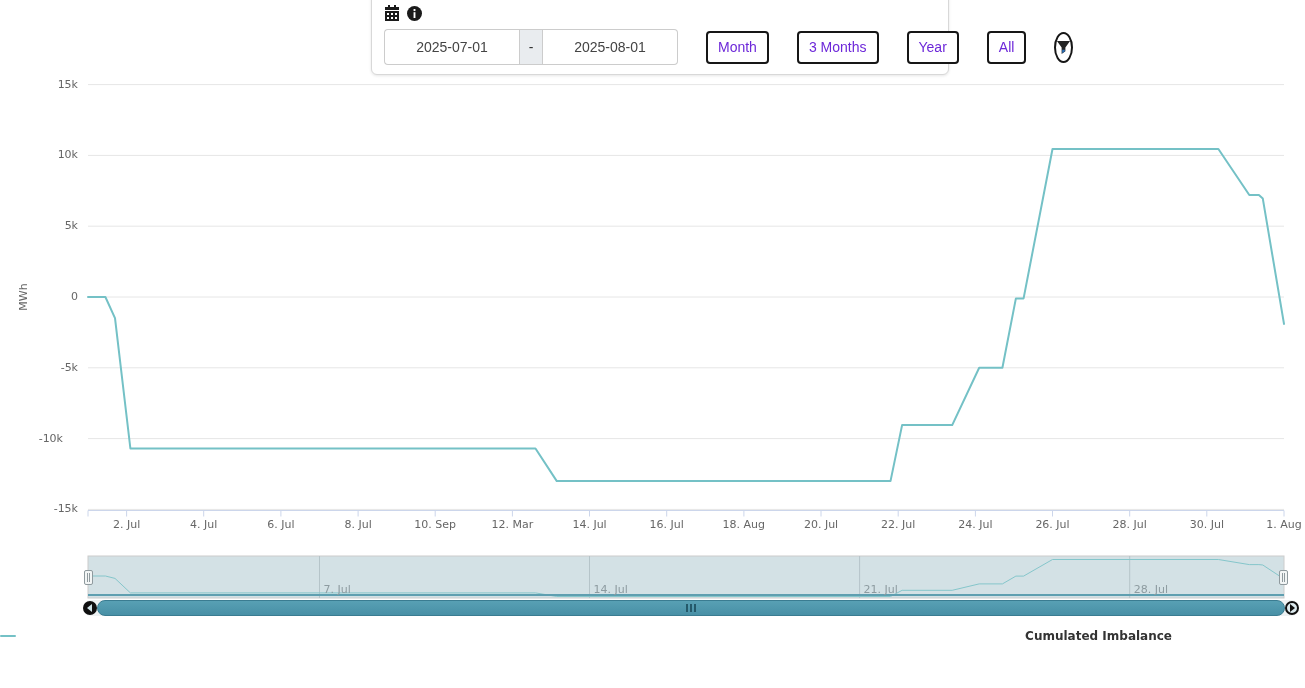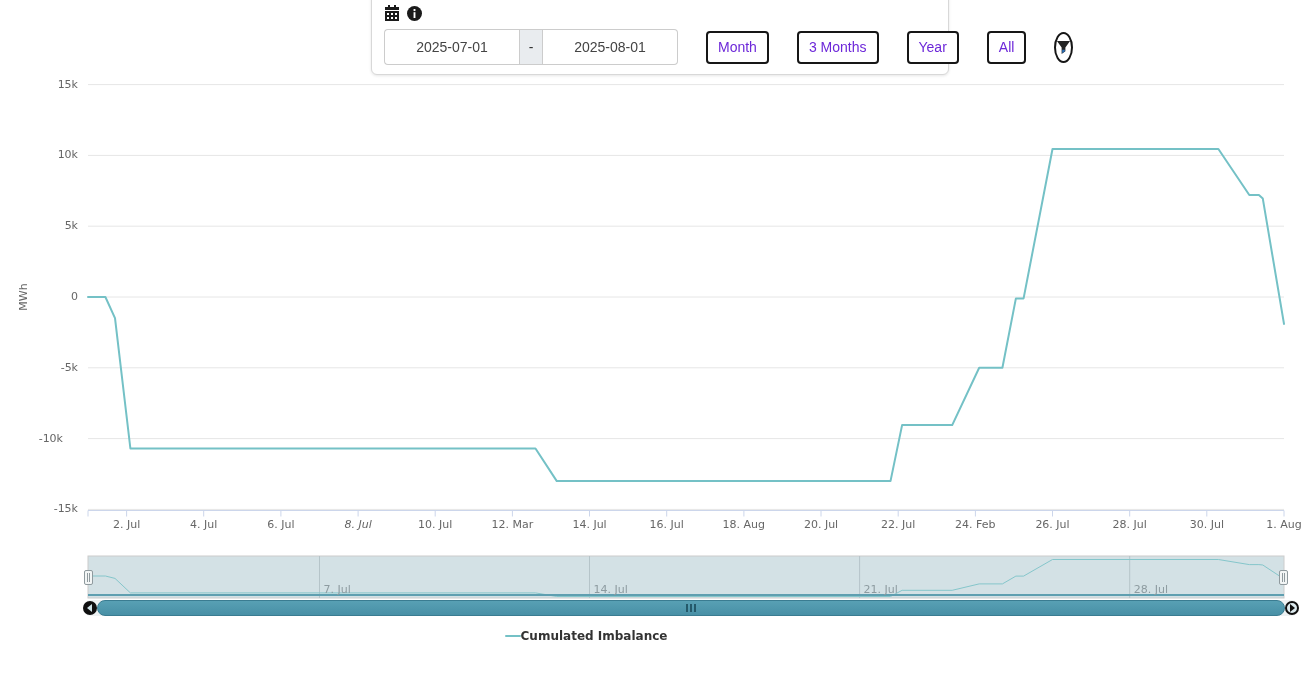--- a/index.html
+++ b/index.html
@@ -54,21 +54,21 @@
   .sb-btn .tri { width:0; height:0; border-top:4px solid transparent; border-bottom:4px solid transparent; }
   .sb-btn.left .tri { border-right:5px solid #cfe3e8; margin-right:1px; }
   .sb-btn.right .tri { border-left:5px solid #101010; margin-left:1px; }
   #sb-thumb { position:absolute; left:14px; right:14px; top:0; height:16px; border-radius:8px;
     background:linear-gradient(#57a0b4,#478fa0); background:linear-gradient(#58a0b4,#4890a6);
     border:1px solid #3a7c91; cursor:grab; display:flex; align-items:center; justify-content:center; gap:2px; }
   #sb-thumb i { display:block; width:2px; height:8px; background:#24596a; }
 
   
   #legend { position:absolute; left:0; top:629px; width:1172px; display:flex;
-    align-items:center; justify-content:center; }
+    align-items:center; justify-content:space-between; }
   #legend .swatch { width:16px; height:2px; background:#74c1c6; border-radius:1px; }
   #legend .lbl { font-family:"DejaVu Sans","Liberation Sans",sans-serif; font-size:12px;
     font-weight:bold; color:#333; cursor:pointer; }
 </style>
 </head>
 <body>
 
 <div id="stage">
 
   <svg id="chart-svg" viewBox="0 0 1305 688" xmlns="http://www.w3.org/2000/svg">
@@ -113,29 +113,29 @@
       <div class="axis-lbl y" style="left: 26px; top: 77.6px;">15k</div>
       <div class="axis-lbl y" style="left: 26px; top: 148.4px; text-align: right;">10k</div>
       <div class="axis-lbl y" style="left: 26px; top: 219.2px;">5k</div>
       <div class="axis-lbl y" style="left: 26px; top: 290px;">0</div>
       <div class="axis-lbl y" style="left: 26px; top: 360.8px;">-5k</div>
       <div class="axis-lbl y" style="left: 11px; top: 431.6px;">-10k</div>
       <div class="axis-lbl y" style="left: 26px; top: 502.4px;">-15k</div>
       <div class="axis-lbl x" style="left: 92.5806px; top: 518px;">2. Jul</div>
       <div class="axis-lbl x" style="left: 169.742px; top: 518px;">4. Jul</div>
       <div class="axis-lbl x" style="left: 246.903px; top: 518px;">6. Jul</div>
-      <div class="axis-lbl x" style="left: 324.065px; top: 518px; font-style: italic;">8. Jul</div>
-      <div class="axis-lbl x" style="left: 401.226px; top: 518px;">10. Jul</div>
+      <div class="axis-lbl x" style="left: 324.065px; top: 518px;">8. Jul</div>
+      <div class="axis-lbl x" style="left: 401.226px; top: 518px;">10. Sep</div>
       <div class="axis-lbl x" style="left: 478.387px; top: 518px;">12. Mar</div>
       <div class="axis-lbl x" style="left: 555.548px; top: 518px;">14. Jul</div>
       <div class="axis-lbl x" style="left: 632.71px; top: 518px;">16. Jul</div>
       <div class="axis-lbl x" style="left: 709.871px; top: 518px;">18. Aug</div>
       <div class="axis-lbl x" style="left: 787.032px; top: 518px;">20. Jul</div>
       <div class="axis-lbl x" style="left: 864.194px; top: 518px;">22. Jul</div>
-      <div class="axis-lbl x" style="left: 941.355px; top: 518px;">24. Feb</div>
+      <div class="axis-lbl x" style="left: 941.355px; top: 518px;">24. Jul</div>
       <div class="axis-lbl x" style="left: 1018.52px; top: 518px;">26. Jul</div>
       <div class="axis-lbl x" style="left: 1095.68px; top: 518px;">28. Jul</div>
       <div class="axis-lbl x" style="left: 1172.84px; top: 518px; text-align: center;">30. Jul</div>
       <div class="axis-lbl x" style="left: 1250px; top: 518px;">1. Aug</div>
       <div class="nav-lbl" style="left: 323.484px; top: 584px;">7. Jul</div>
       <div class="nav-lbl" style="left: 593.548px; top: 584px;">14. Jul</div>
       <div class="nav-lbl" style="left: 863.613px; top: 584px;">21. Jul</div>
       <div class="nav-lbl" style="left: 1133.68px; top: 584px;">28. Jul</div>
     </div>
 

